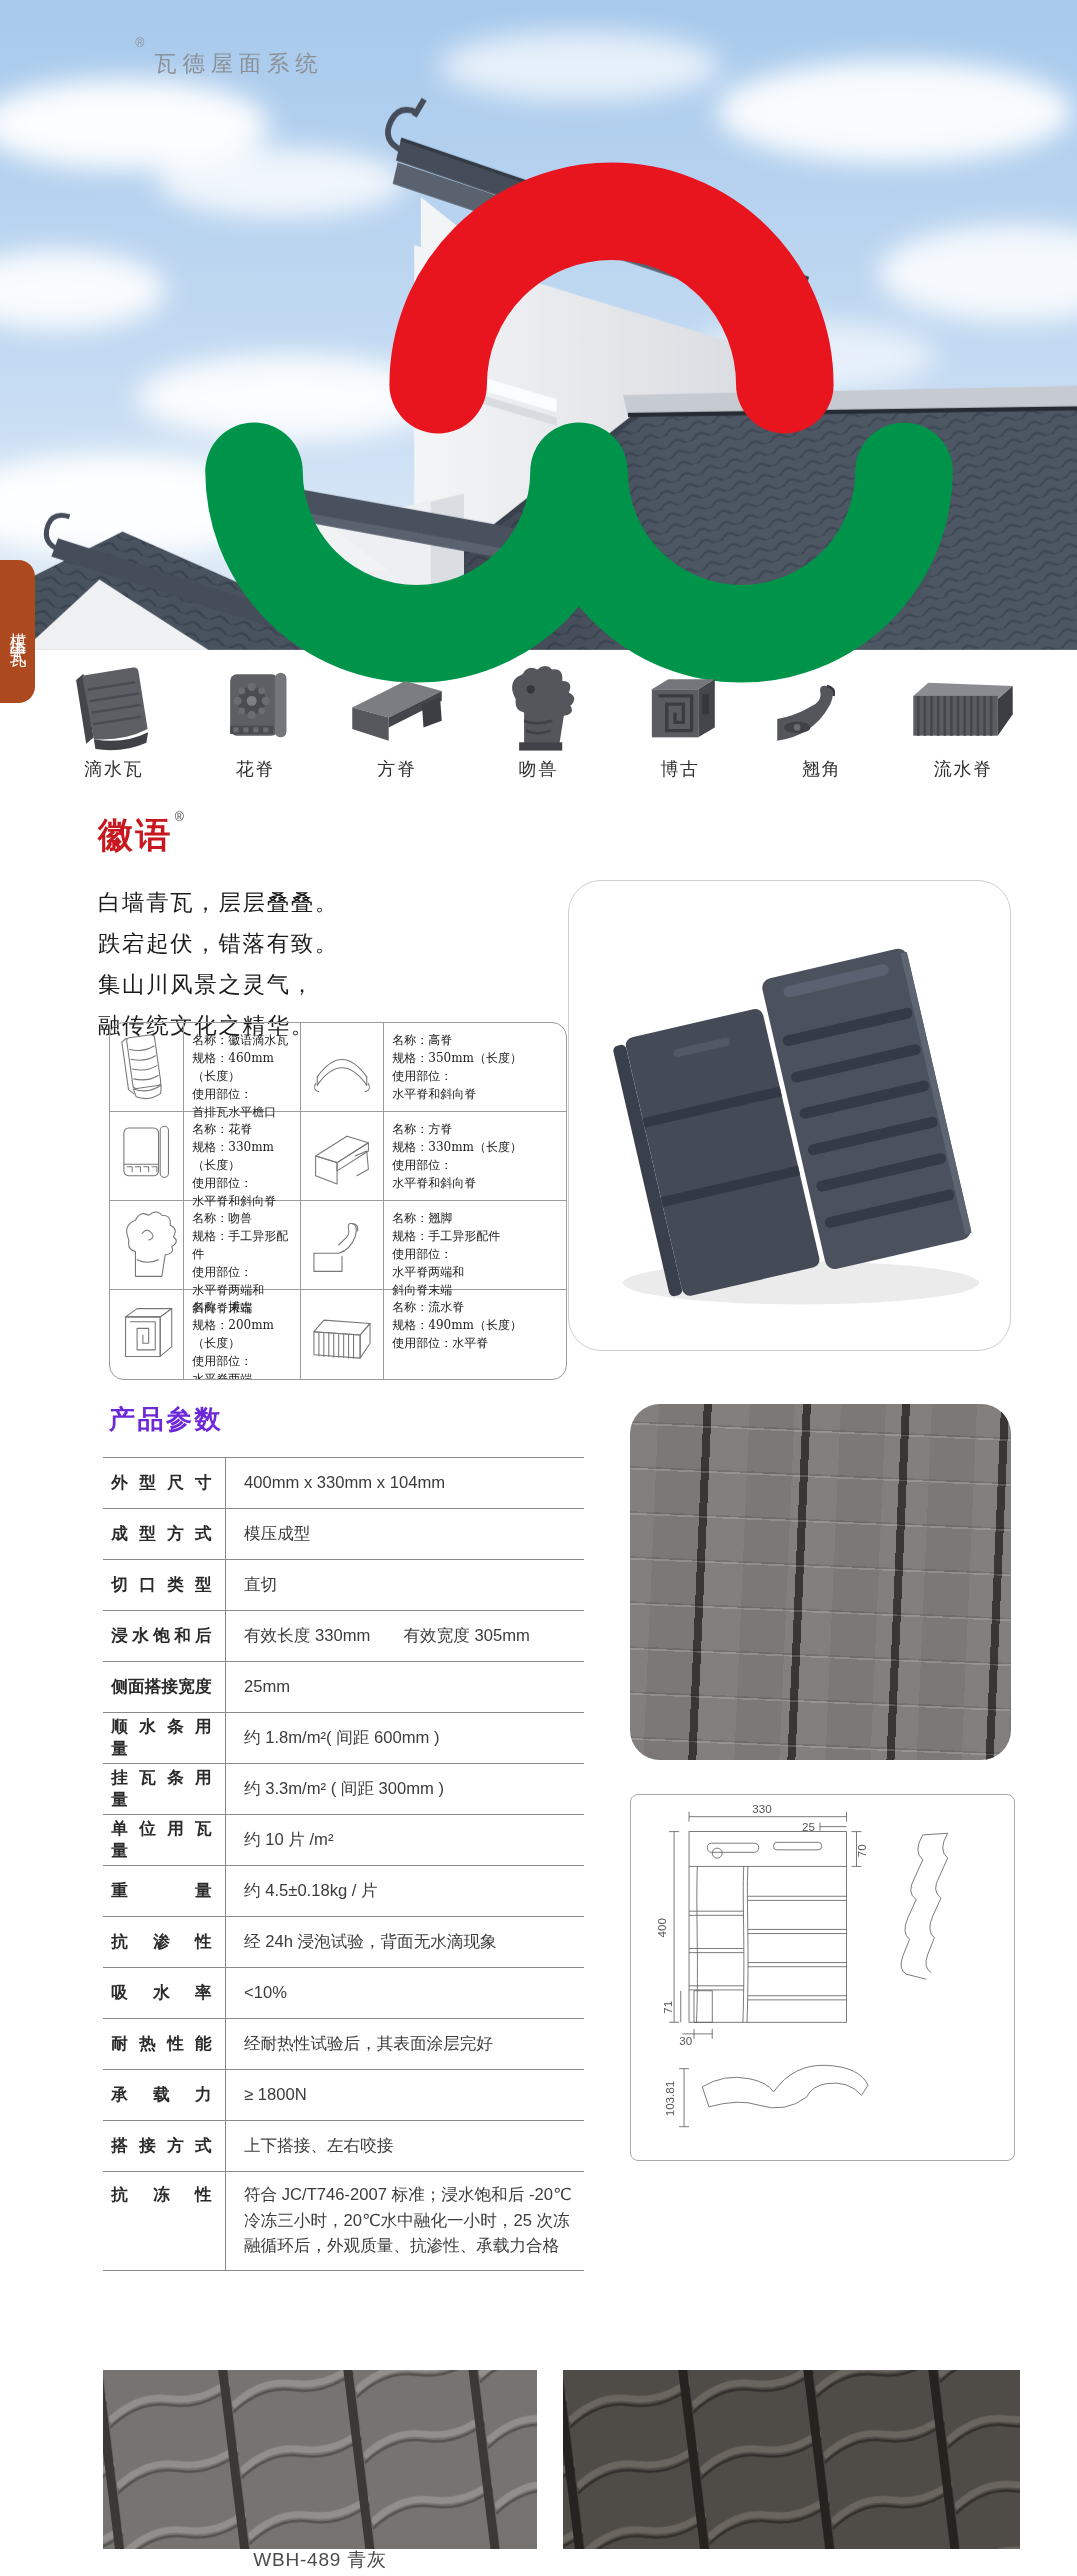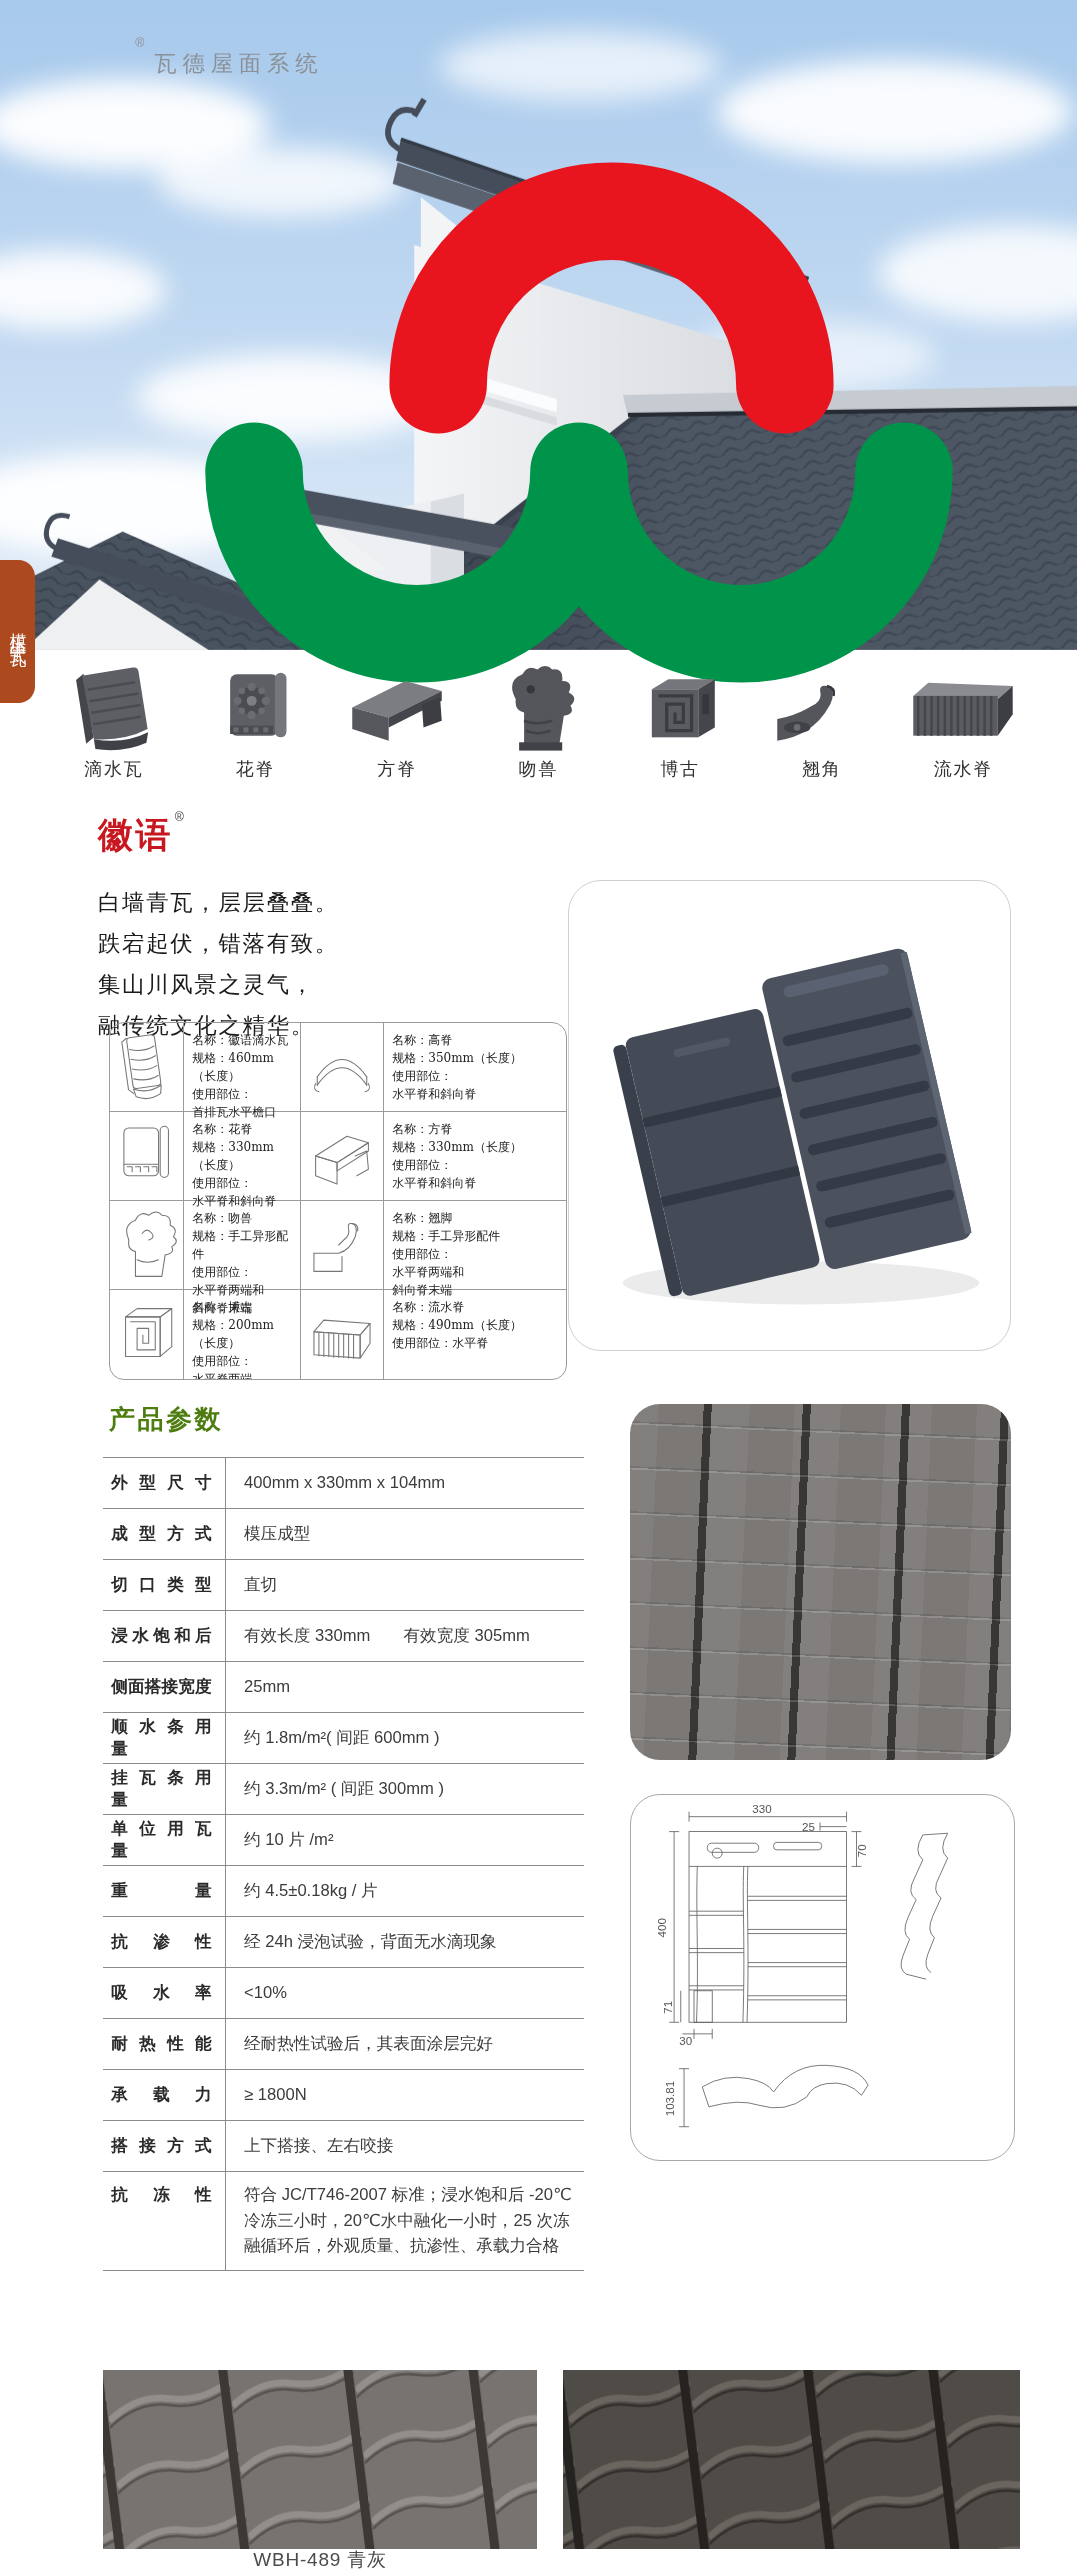--- a/index.html
+++ b/index.html
@@ -37,21 +37,21 @@
   .pcell{border-right:0.8px solid #9b9b9b;border-bottom:0.8px solid #9b9b9b;
          display:flex;align-items:center;justify-content:center;}
   .pcell.last-col{border-right:none;}
   .pcell.last-row{border-bottom:none;}
   .pcell.txt{align-items:flex-start;justify-content:flex-start;padding:7.5px 3.3px 0 8.3px;}
   .pcell.txt div{font-family:"DejaVu Serif","Liberation Serif",serif;font-size:12px;
                  line-height:1.5;color:#222;white-space:pre-line;}
   .pcell svg{width:66px;height:80px;}
   
   .params-title{position:absolute;left:109px;top:1402px;font-size:26px;font-weight:bold;
-                color:#4d7c0f;letter-spacing:2.5px;}
+                color:#6d28d9;letter-spacing:2.5px;}
   .ptable{position:absolute;left:103px;top:1457px;width:481px;border-top:0.8px solid #8a8a8a;}
   .prow{display:flex;border-bottom:0.8px solid #8a8a8a;height:50px;align-items:stretch;}
   .prow.tall{height:auto;min-height:98px;}
   .plabel{width:123px;border-right:0.8px solid #8a8a8a;display:flex;align-items:center;
           padding:0 13.3px 0 8.3px;box-sizing:border-box;flex-shrink:0;}
   .prow.tall .plabel{align-items:flex-start;padding-top:11.6px;}
   .plabel span{flex:1;text-align:justify;text-align-last:justify;font-weight:bold;
                font-size:16.6px;color:#2a2a2a;}
   .pvalue{flex:1;display:flex;align-items:center;padding:5px 5px 5px 18px;font-size:16.6px;color:#3c3c3c;}
   .prow.tall .pvalue{align-items:flex-start;padding-top:10px;line-height:1.55;}
@@ -60,21 +60,21 @@
           border:0.8px solid #cfcfcf;border-radius:33px;overflow:hidden;}
   .panel1 svg{display:block;width:441px;height:469px;}
   .panel2{position:absolute;left:630px;top:1404px;width:381px;height:356px;border-radius:30px;overflow:hidden;}
   .rooftex{position:absolute;left:-25px;top:-25px;width:439px;height:414px;transform:rotate(2.5deg);
     background-color:#7b7876;
     background-image:
       repeating-linear-gradient(0deg, rgba(255,255,255,.16) 0 1.7px, rgba(0,0,0,.10) 1.7px 3.3px, transparent 3.3px 45px),
       repeating-linear-gradient(90deg, rgba(255,255,255,.05) 0 46px, transparent 46px 91px),
       repeating-linear-gradient(90deg, transparent 0 91px, rgba(25,23,21,.78) 91px 99px);}
   .panel3{position:absolute;left:630px;top:1794px;width:383px;height:365px;background:#fff;
-          border:0.8px solid #a8a8a8;border-radius:30px;overflow:hidden;}
+          border:0.8px solid #a8a8a8;border-radius:8px;overflow:hidden;}
   .panel3 svg{display:block;width:383px;height:365px;}
   .panel3 text{font-family:"Liberation Sans",sans-serif;font-size:14px;fill:#555;}
   
   .sw{position:absolute;top:2370px;height:179px;overflow:hidden;}
   .sw1{left:103px;width:434px;}
   .sw2{left:563px;width:457px;}
   .sw svg{display:block;width:100%;height:100%;}
   .swlabel{position:absolute;top:2547px;text-align:center;font-size:19px;color:#4c4c4c;letter-spacing:0.8px;}
   .swlabel.l1{left:103px;width:434px;}
   .swlabel.l2{left:563px;width:457px;}

